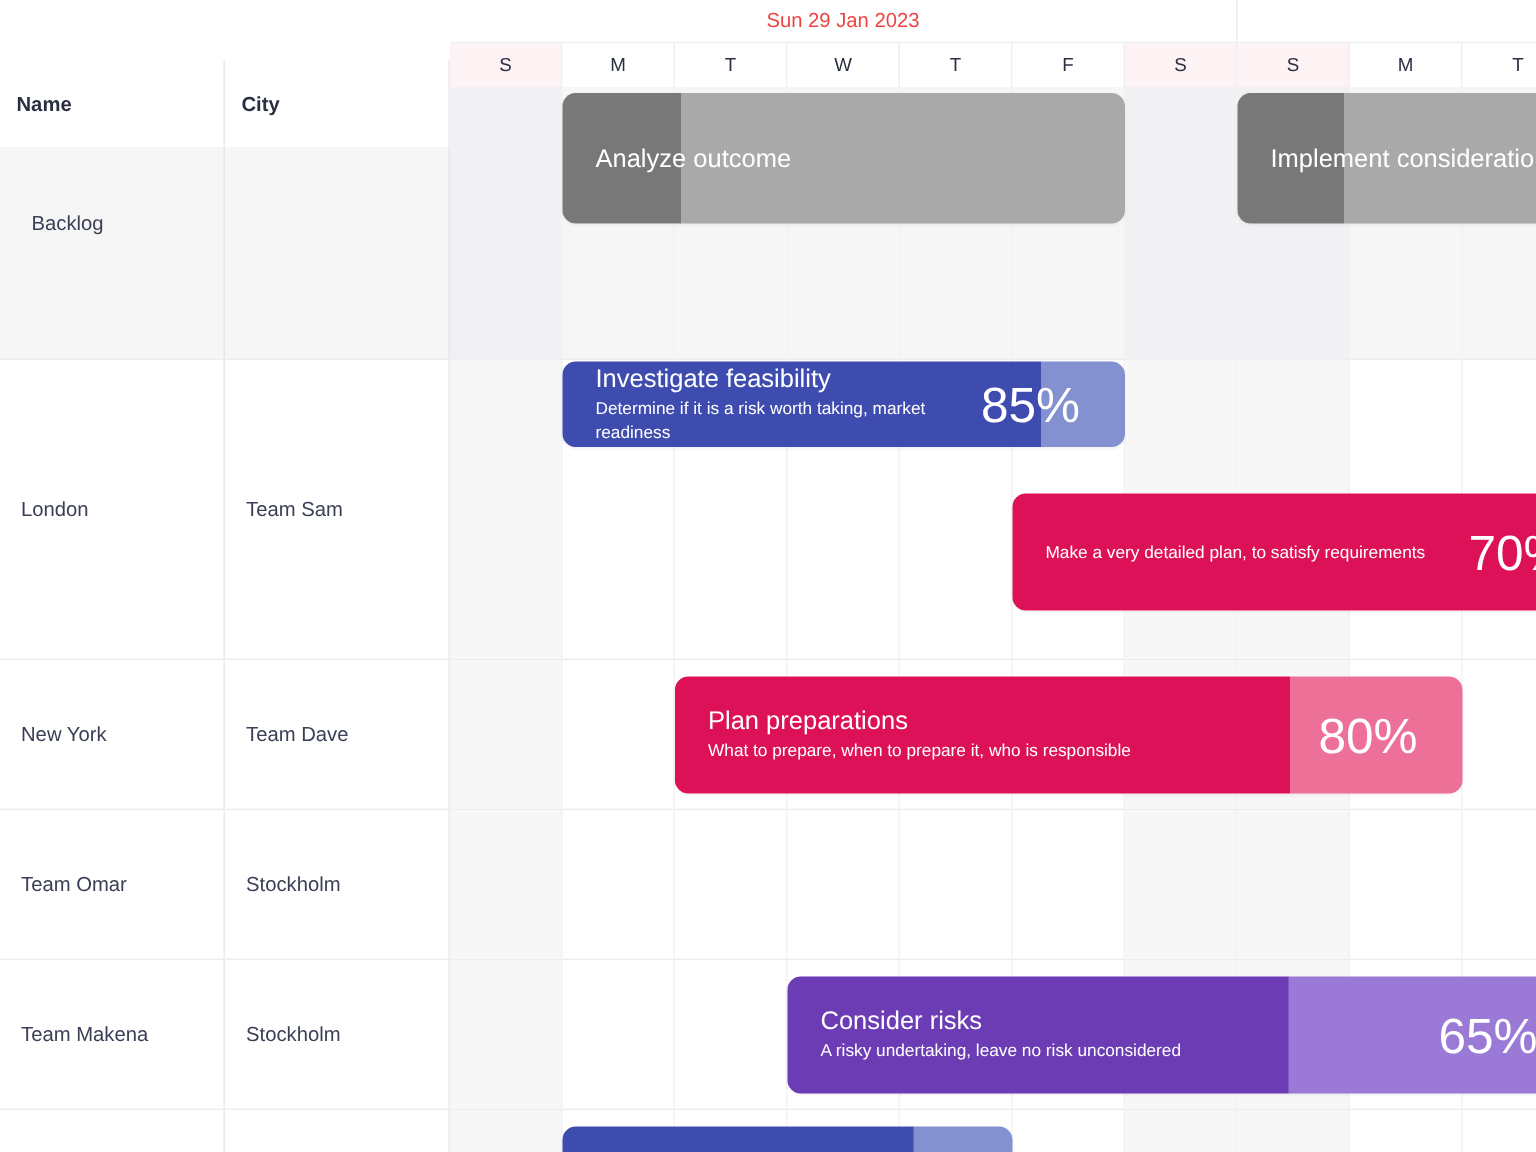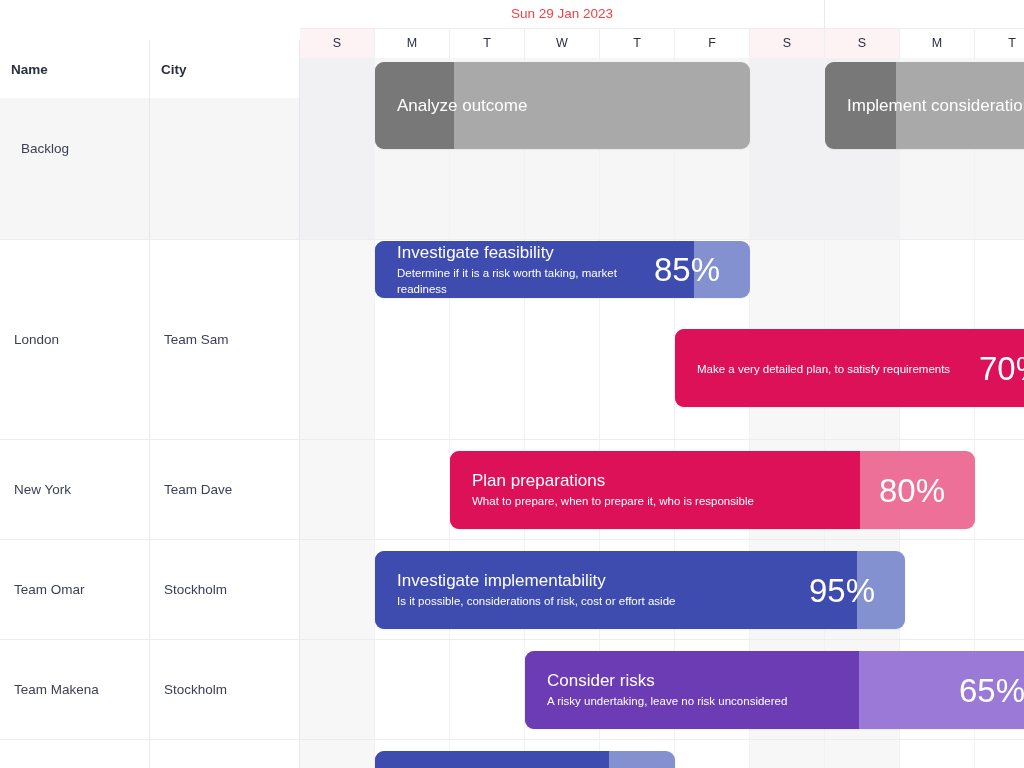--- a/index.html
+++ b/index.html
@@ -316,30 +316,20 @@
             <div class="gl" style="left: 75px;"></div>
             <div class="gl" style="left: 150px;"></div>
             <div class="gl" style="left: 225px;"></div>
             <div class="gl" style="left: 300px;"></div>
             <div class="gl" style="left: 375px;"></div>
             <div class="gl weekend" style="left: 450px;"></div>
             <div class="gl weekend" style="left: 525px;"></div>
             <div class="gl" style="left: 600px;"></div>
             <div class="gl" style="left: 675px;"></div>
           </div>
-          <div class="bar indigo" style="left: 75px; width: 530px; top: 11px; height: 78px; background: rgb(132, 145, 208);">
-            <div class="bar-fill" style="width: 91%; background: rgb(63, 76, 175);"></div>
-            <div class="bar-inner">
-              <div class="bar-texts">
-                <div class="bar-title">Investigate implementability</div>
-                <div class="bar-desc">Is it possible, considerations of risk, cost or effort aside</div>
-              </div>
-              <div class="bar-pct">95%</div>
-            </div>
-          </div>
         </div>
       </div>
       <div class="row" style="height: 100px;">
         <div class="row-left">
           <div class="cell col-name">Team Makena</div>
           <div class="cell col-city">Stockholm</div>
         </div>
         <div class="row-right">
           <div class="grid-lines">
             <div class="gl weekend" style="left: 0px;"></div>

